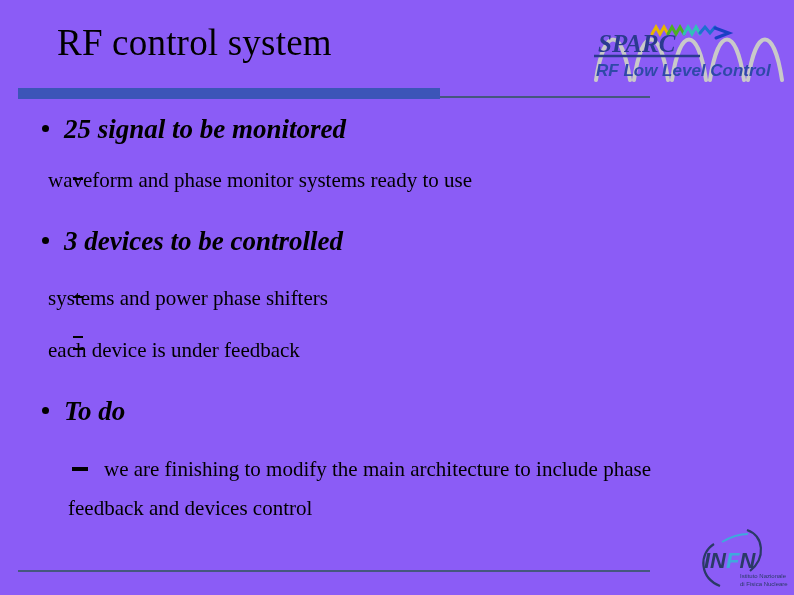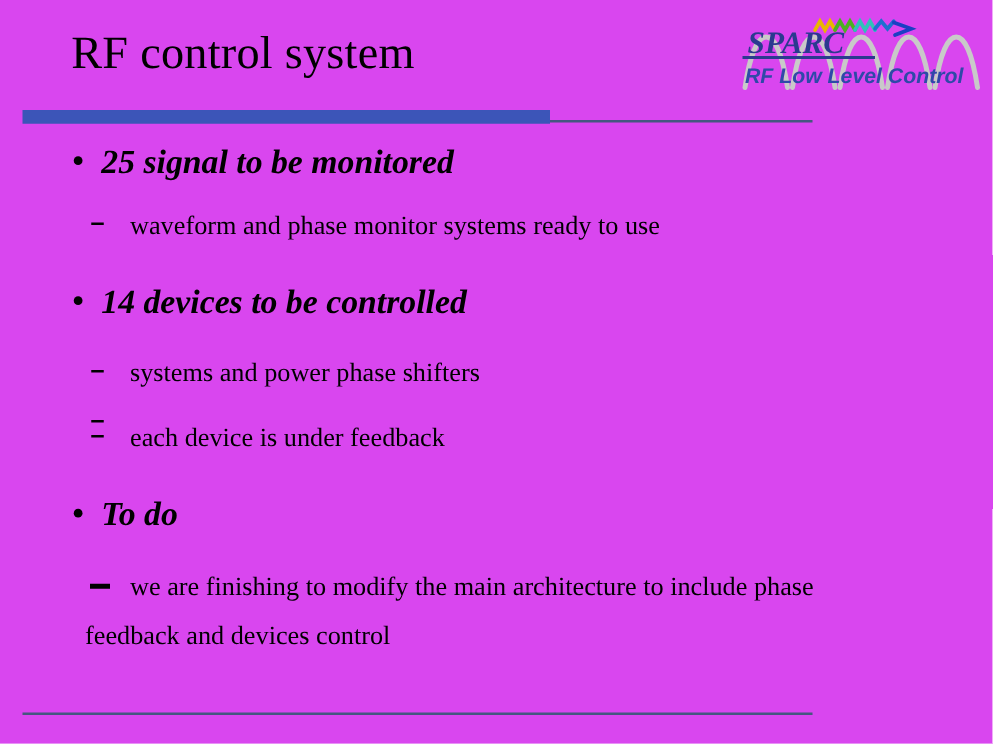--- a/index.html
+++ b/index.html
@@ -7,21 +7,21 @@
     padding: 0;
     background: #ffffff;
   }
   body {
     font-family: "Liberation Serif", "DejaVu Serif", serif;
   }
   #slide {
     position: relative;
     width: 794px;
     height: 595px;
-    background: #d946ef;
+    background: #8b5cf6;
     overflow: hidden;
   }
 
   
   #title {
     position: absolute;
     left: 57px;
     top: 21px;
     font-size: 37px;
     line-height: 44px;
@@ -56,21 +56,21 @@
     top: 570px;
     width: 632px;
     height: 2px;
     background: #45577f;
   }
 
   
   #sparc-logo {
     position: absolute;
     left: 588px;
-    top: 10px;
+    top: 20px;
     width: 206px;
     height: 62px;
   }
   #sparc-logo svg { display: block; }
 
   
   #infn-logo {
     position: absolute;
     left: 692px;
     top: 524px;
@@ -90,35 +90,34 @@
 
   .lvl1 {
     position: relative;
     padding-left: 64px;
     font-size: 27px;
     line-height: 34px;
     font-weight: bold;
     font-style: italic;
     color: #000000;
     white-space: nowrap;
-    margin-left: 17px;
   }
   .lvl1 .bullet {
     position: absolute;
     left: 42px;
     top: 13px;
     width: 7px;
     height: 7px;
     border-radius: 50%;
     background: #000000;
   }
 
   .lvl2 {
     position: relative;
-    padding-left: 104px;
+    padding-left: 48px;
     font-size: 21px;
     line-height: 28px;
     font-weight: 400;
     font-style: normal;
     color: #000000;
     white-space: nowrap;
   }
   .lvl2 .dash {
     position: absolute;
     left: 73px;
@@ -185,41 +184,55 @@
         <path d="M127 8 l14 5 l-13 5" stroke="#1a3fc4" stroke-width="3" fill="none"></path>
       </g>
 
       <text x="10" y="32" font-family="'Liberation Serif', serif" font-size="25" font-style="italic" font-weight="bold" fill="#2b3a8f">SPARC</text>
       <path d="M6 36 L112 36" stroke="#2b3a8f" stroke-width="2.5" fill="none"></path>
 
       <text x="8" y="56" font-family="'Liberation Sans', sans-serif" font-size="17" font-style="italic" font-weight="bold" fill="#2f49a8">RF Low Level Control</text>
     </svg>
   </div>
 
+  <div id="infn-logo">
+    <svg width="96" height="66" viewBox="0 0 96 66" xmlns="http://www.w3.org/2000/svg">
+      <g fill="none" stroke="#2a3a66" stroke-width="2.2">
+        <path d="M55 6 C 72 12, 74 34, 58 47"></path>
+        <path d="M22 20 C 6 30, 8 54, 28 62"></path>
+      </g>
+      <g fill="none" stroke="#3fa9dc" stroke-width="2">
+        <path d="M30 18 C 40 12, 50 10, 56 10"></path>
+      </g>
+      <text x="12" y="44" font-family="'Liberation Sans', sans-serif" font-size="22" font-weight="bold" font-style="italic" fill="#2a3a66">IN<tspan fill="#3fa9dc">F</tspan>N</text>
+      <text x="48" y="54" font-family="'Liberation Sans', sans-serif" font-size="6" fill="#2a3a66">Istituto Nazionale</text>
+      <text x="48" y="62" font-family="'Liberation Sans', sans-serif" font-size="6" fill="#2a3a66">di Fisica Nucleare</text>
+    </svg>
+  </div>
 
   <div id="content">
 
     <div class="block">
       <div class="lvl1">
         <span class="bullet"></span>
         <span>25 signal to be monitored</span>
       </div>
       <div class="gap-a"></div>
       <div class="lvl2">
         <span class="dash"></span>
         <span>waveform and phase monitor systems ready to use</span>
       </div>
     </div>
 
     <div class="gap-d"></div>
 
     <div class="block">
       <div class="lvl1">
         <span class="bullet"></span>
-        <span>14 devices to be controlled</span>
+        <span>3 devices to be controlled</span>
       </div>
       <div class="gap-b"></div>
       <div class="lvl2">
         <span class="dash"></span>
         <span>systems and power phase shifters</span>
       </div>
       <div class="gap-c"></div>
       <div class="lvl2">
         <span class="dash"></span>
       </div>

